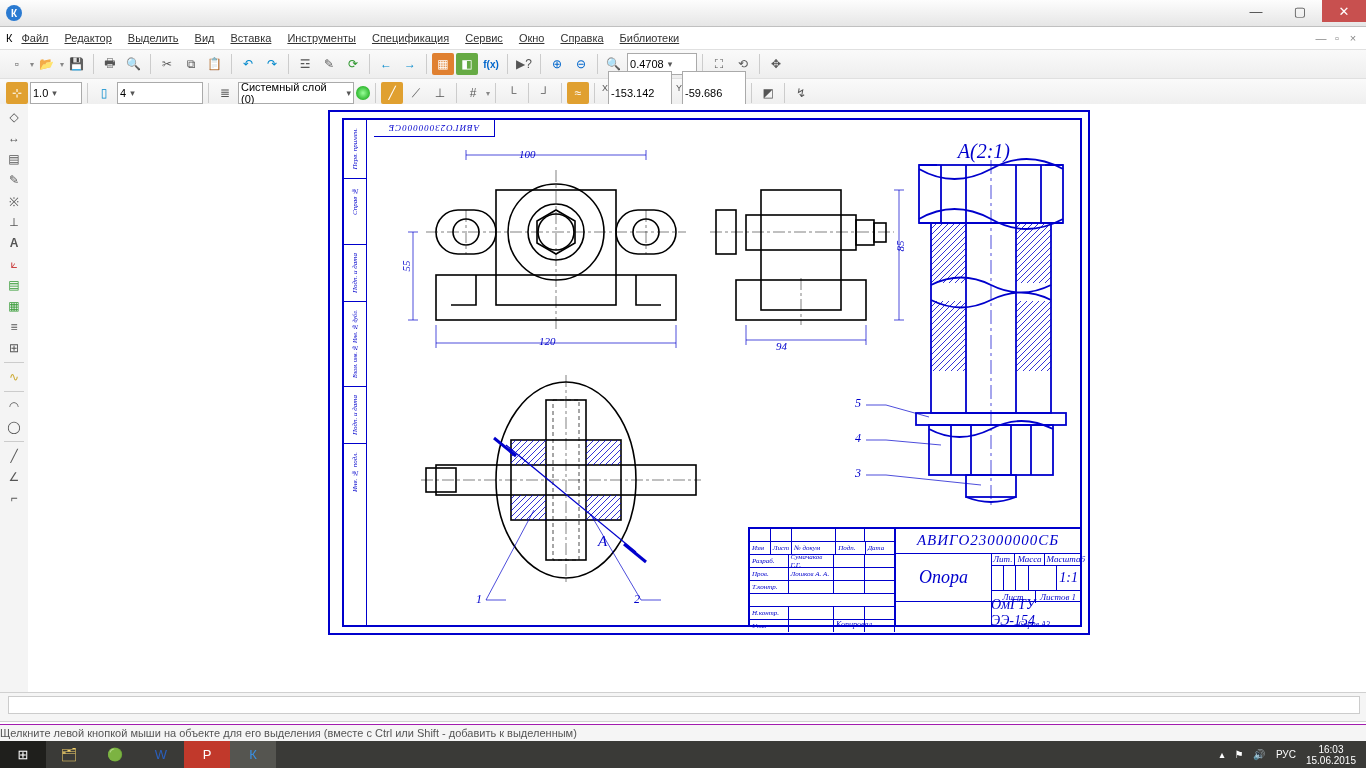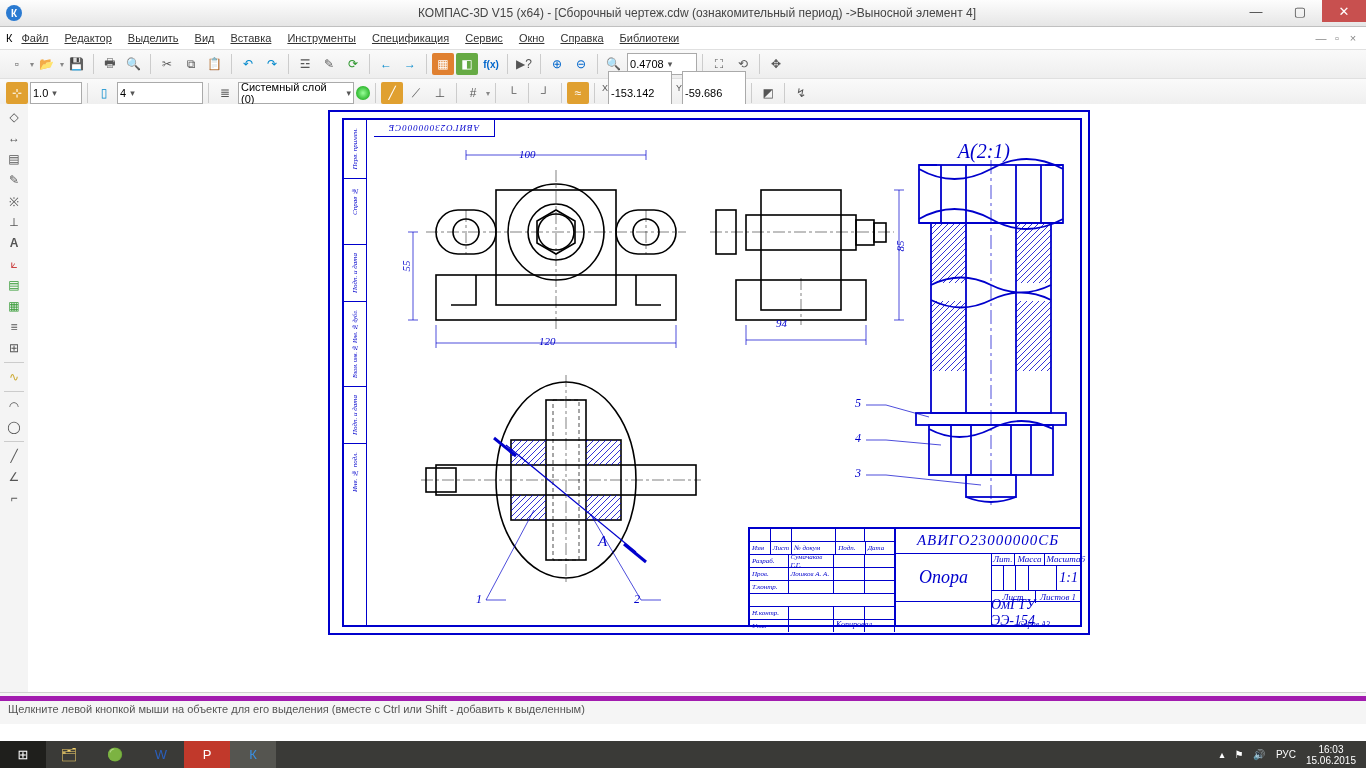--- a/index.html
+++ b/index.html
@@ -34,35 +34,34 @@
 .callout{position:absolute;font-family:serif;font-style:italic;color:#0000cc;font-size:12px}
 .tblock{position:absolute;right:0;bottom:0;width:330px;height:96px;border-top:2px solid #0000cc;border-left:2px solid #0000cc;font-family:serif;font-style:italic;color:#0000cc}
 .tblock .row{height:12px;border-bottom:1px solid #0000cc;display:flex}
 .tblock .cell{border-right:1px solid #0000cc;font-size:7px;padding:0 2px;display:flex;align-items:center}
 .tblock .big{font-size:18px;text-align:center;justify-content:center}
 .tblock .mid{font-size:9px;text-align:left;justify-content:center}
 svg{position:absolute}
 .dim{font-family:serif;font-style:italic;font-size:11px;color:#0000cc;position:absolute}
 .msgband{position:absolute;left:0;right:0;bottom:46px;height:22px;background:#f5f5f5;border-top:1px solid #d0d0d0;border-bottom:1px solid #d0d0d0;padding:3px 8px}
 .msgband .inp{width:100%;height:16px;border:1px solid #ccc;background:#fff}
-.statusbar{position:absolute;left:0;right:0;bottom:44px;height:19px;background:#f5f5f5;font-size:11px;color:#555;padding:2px 8px;border-top:5px solid #a21caf}
+.statusbar{position:absolute;left:0;right:0;bottom:20px;height:19px;background:#f5f5f5;font-size:11px;color:#555;padding:2px 0;border-top:1px solid #a21caf}
 .taskbar{position:absolute;left:0;right:0;bottom:0;height:27px;background:#3a3a37;display:flex;align-items:center}
 .taskbtn{width:46px;height:27px;display:flex;align-items:center;justify-content:center;color:#fff;font-size:13px}
 .taskbtn.active{background:#555550}
 .tray{margin-left:auto;display:flex;align-items:center;color:#fff;font-size:10px;gap:10px;padding-right:10px}
 .tray .clock{text-align:center;line-height:11px}
 .layerstate{width:14px;height:14px;border-radius:50%;background:radial-gradient(#9f9,#090)}
 .hatch{fill:url(#hatchp)}
 </style>
 </head>
 <body>
 
 <div class="titlebar">
   <span class="icon">К</span>
-  <span class="title">КОМПАС-3D V15 (x64) - [Сборочный чертеж.cdw (ознакомительный период) -&gt;Выносной элемент 4]</span>
   <div class="winbtns">
     <div class="winbtn">—</div>
     <div class="winbtn">▢</div>
     <div class="winbtn close">✕</div>
   </div>
 </div>
 
 <div class="menubar">
   <span class="icon" style="margin-left:0">К</span>
   <span class="mi"><u>Файл</u></span>
@@ -339,21 +338,21 @@
               <line x1="-25" y1="275" x2="-45" y2="275"></line>
             <line x1="70" y1="320" x2="-25" y2="310"></line>
               <line x1="-25" y1="310" x2="-45" y2="310"></line>
           </g>
         </g>
       </svg>
 
       <div class="dim" style="left:175px;top:28px">100</div>
       <div class="dim" style="left:195px;top:215px">120</div>
       <div class="dim" style="left:56px;top:140px;transform:rotate(-90deg)">55</div>
-      <div class="dim" style="left:432px;top:197px">94</div>
+      <div class="dim" style="left:432px;top:220px">94</div>
       <div class="dim" style="left:550px;top:120px;transform:rotate(-90deg)">85</div>
       <div class="callout" style="left:132px;top:472px">1</div>
       <div class="callout" style="left:254px;top:413px;font-size:15px">А</div>
       <div class="callout" style="left:290px;top:472px">2</div>
       <div class="callout" style="left:511px;top:276px">5</div>
       <div class="callout" style="left:511px;top:311px">4</div>
       <div class="callout" style="left:511px;top:346px">3</div>
 
       <div class="tblock">
         <div style="position:absolute;left:0;top:0;width:145px;height:100%;border-right:1px solid #0000cc">

